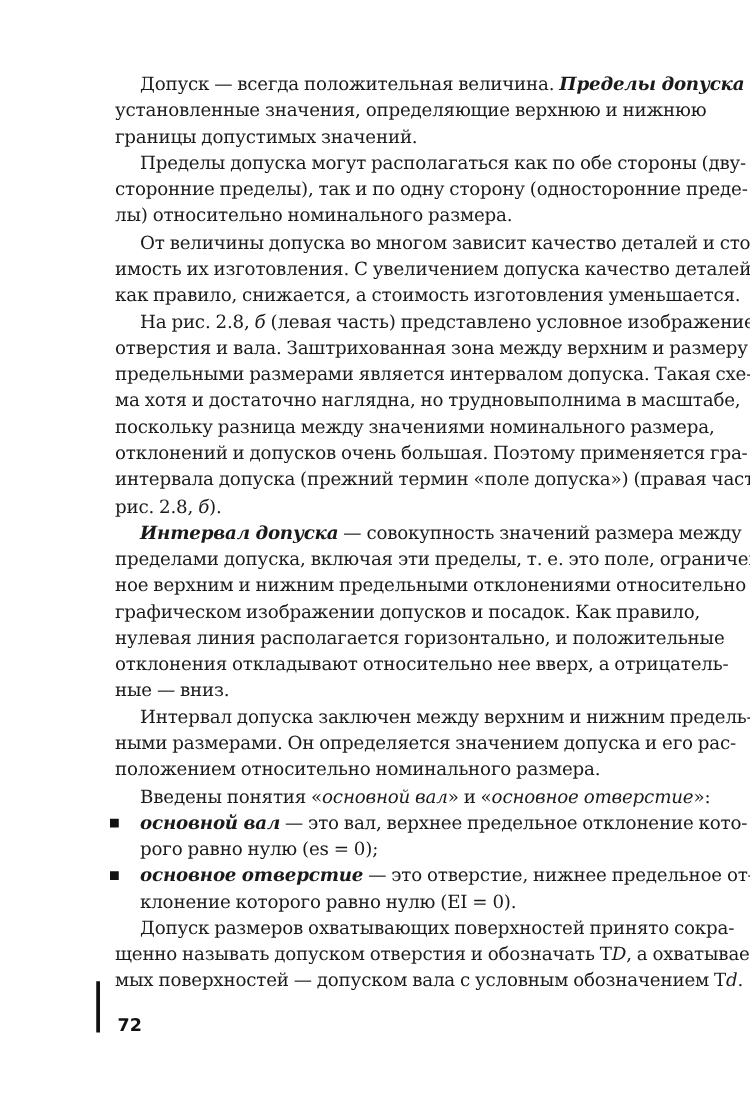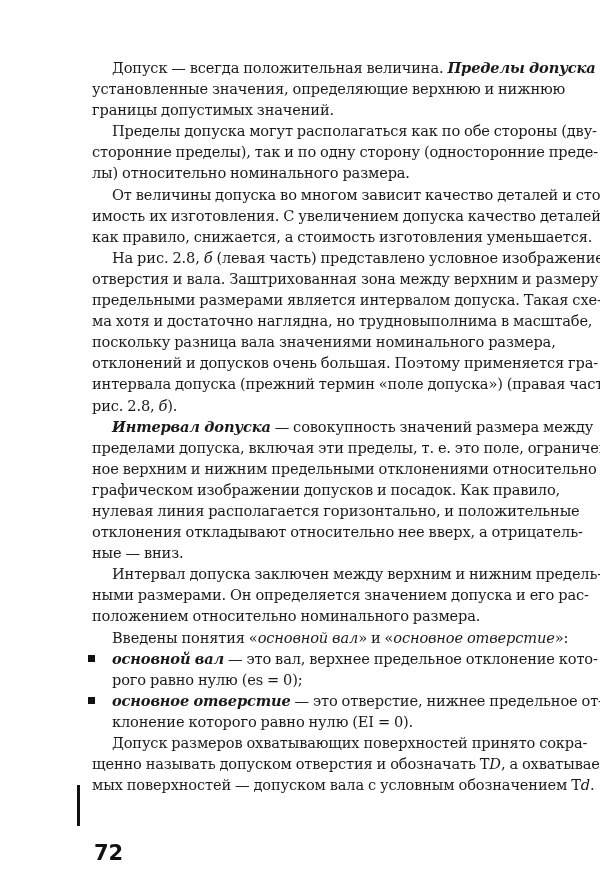--- a/index.html
+++ b/index.html
@@ -52,24 +52,24 @@
       position: absolute;
       left: 77px;
       top: 785px;
       width: 3px;
       height: 41px;
       background: #111;
     }
     .page-number {
       position: absolute;
       left: 94px;
-      top: 841px;
+      top: 813px;
       font-family: "DejaVu Sans", "Liberation Sans", sans-serif;
       font-weight: bold;
-      font-size: 21px;
+      font-size: 14px;
       color: #111;
     }
   </style>
 </head>
 <body>
 
 <div class="page" id="page-body">
     <div>
       <div class="line indent"><span>Допуск — всегда положительная величина. </span><span class="term">Пределы допуска</span><span> —</span></div>
       <div class="line"><span>установленные значения, определяющие верхнюю и нижнюю</span></div>
@@ -83,21 +83,21 @@
     <div>
       <div class="line indent"><span>От величины допуска во многом зависит качество деталей и сто-</span></div>
       <div class="line"><span>имость их изготовления. С увеличением допуска качество деталей,</span></div>
       <div class="line last"><span>как правило, снижается, а стоимость изготовления уменьшается.</span></div>
     </div>
     <div>
       <div class="line indent"><span>На рис. 2.8, </span><span class="it">б</span><span> (левая часть) представлено условное изображение</span></div>
       <div class="line"><span>отверстия и вала. Заштрихованная зона между верхним и размеру</span></div>
       <div class="line"><span>предельными размерами является интервалом допуска. Такая схе-</span></div>
       <div class="line"><span>ма хотя и достаточно наглядна, но трудновыполнима в масштабе,</span></div>
-      <div class="line"><span>поскольку разница вала значениями номинального размера,</span></div>
+      <div class="line"><span>поскольку разница между значениями номинального размера,</span></div>
       <div class="line"><span>отклонений и допусков очень большая. Поэтому применяется гра-</span></div>
       <div class="line"><span>интервала допуска (прежний термин «поле допуска») (правая часть</span></div>
       <div class="line last"><span>рис. 2.8, </span><span class="it">б</span><span>).</span></div>
     </div>
     <div>
       <div class="line indent"><span class="term">Интервал допуска</span><span> — совокупность значений размера между</span></div>
       <div class="line"><span>пределами допуска, включая эти пределы, т. е. это поле, ограничен-</span></div>
       <div class="line"><span>ное верхним и нижним предельными отклонениями относительно</span></div>
     </div>
     <div>

